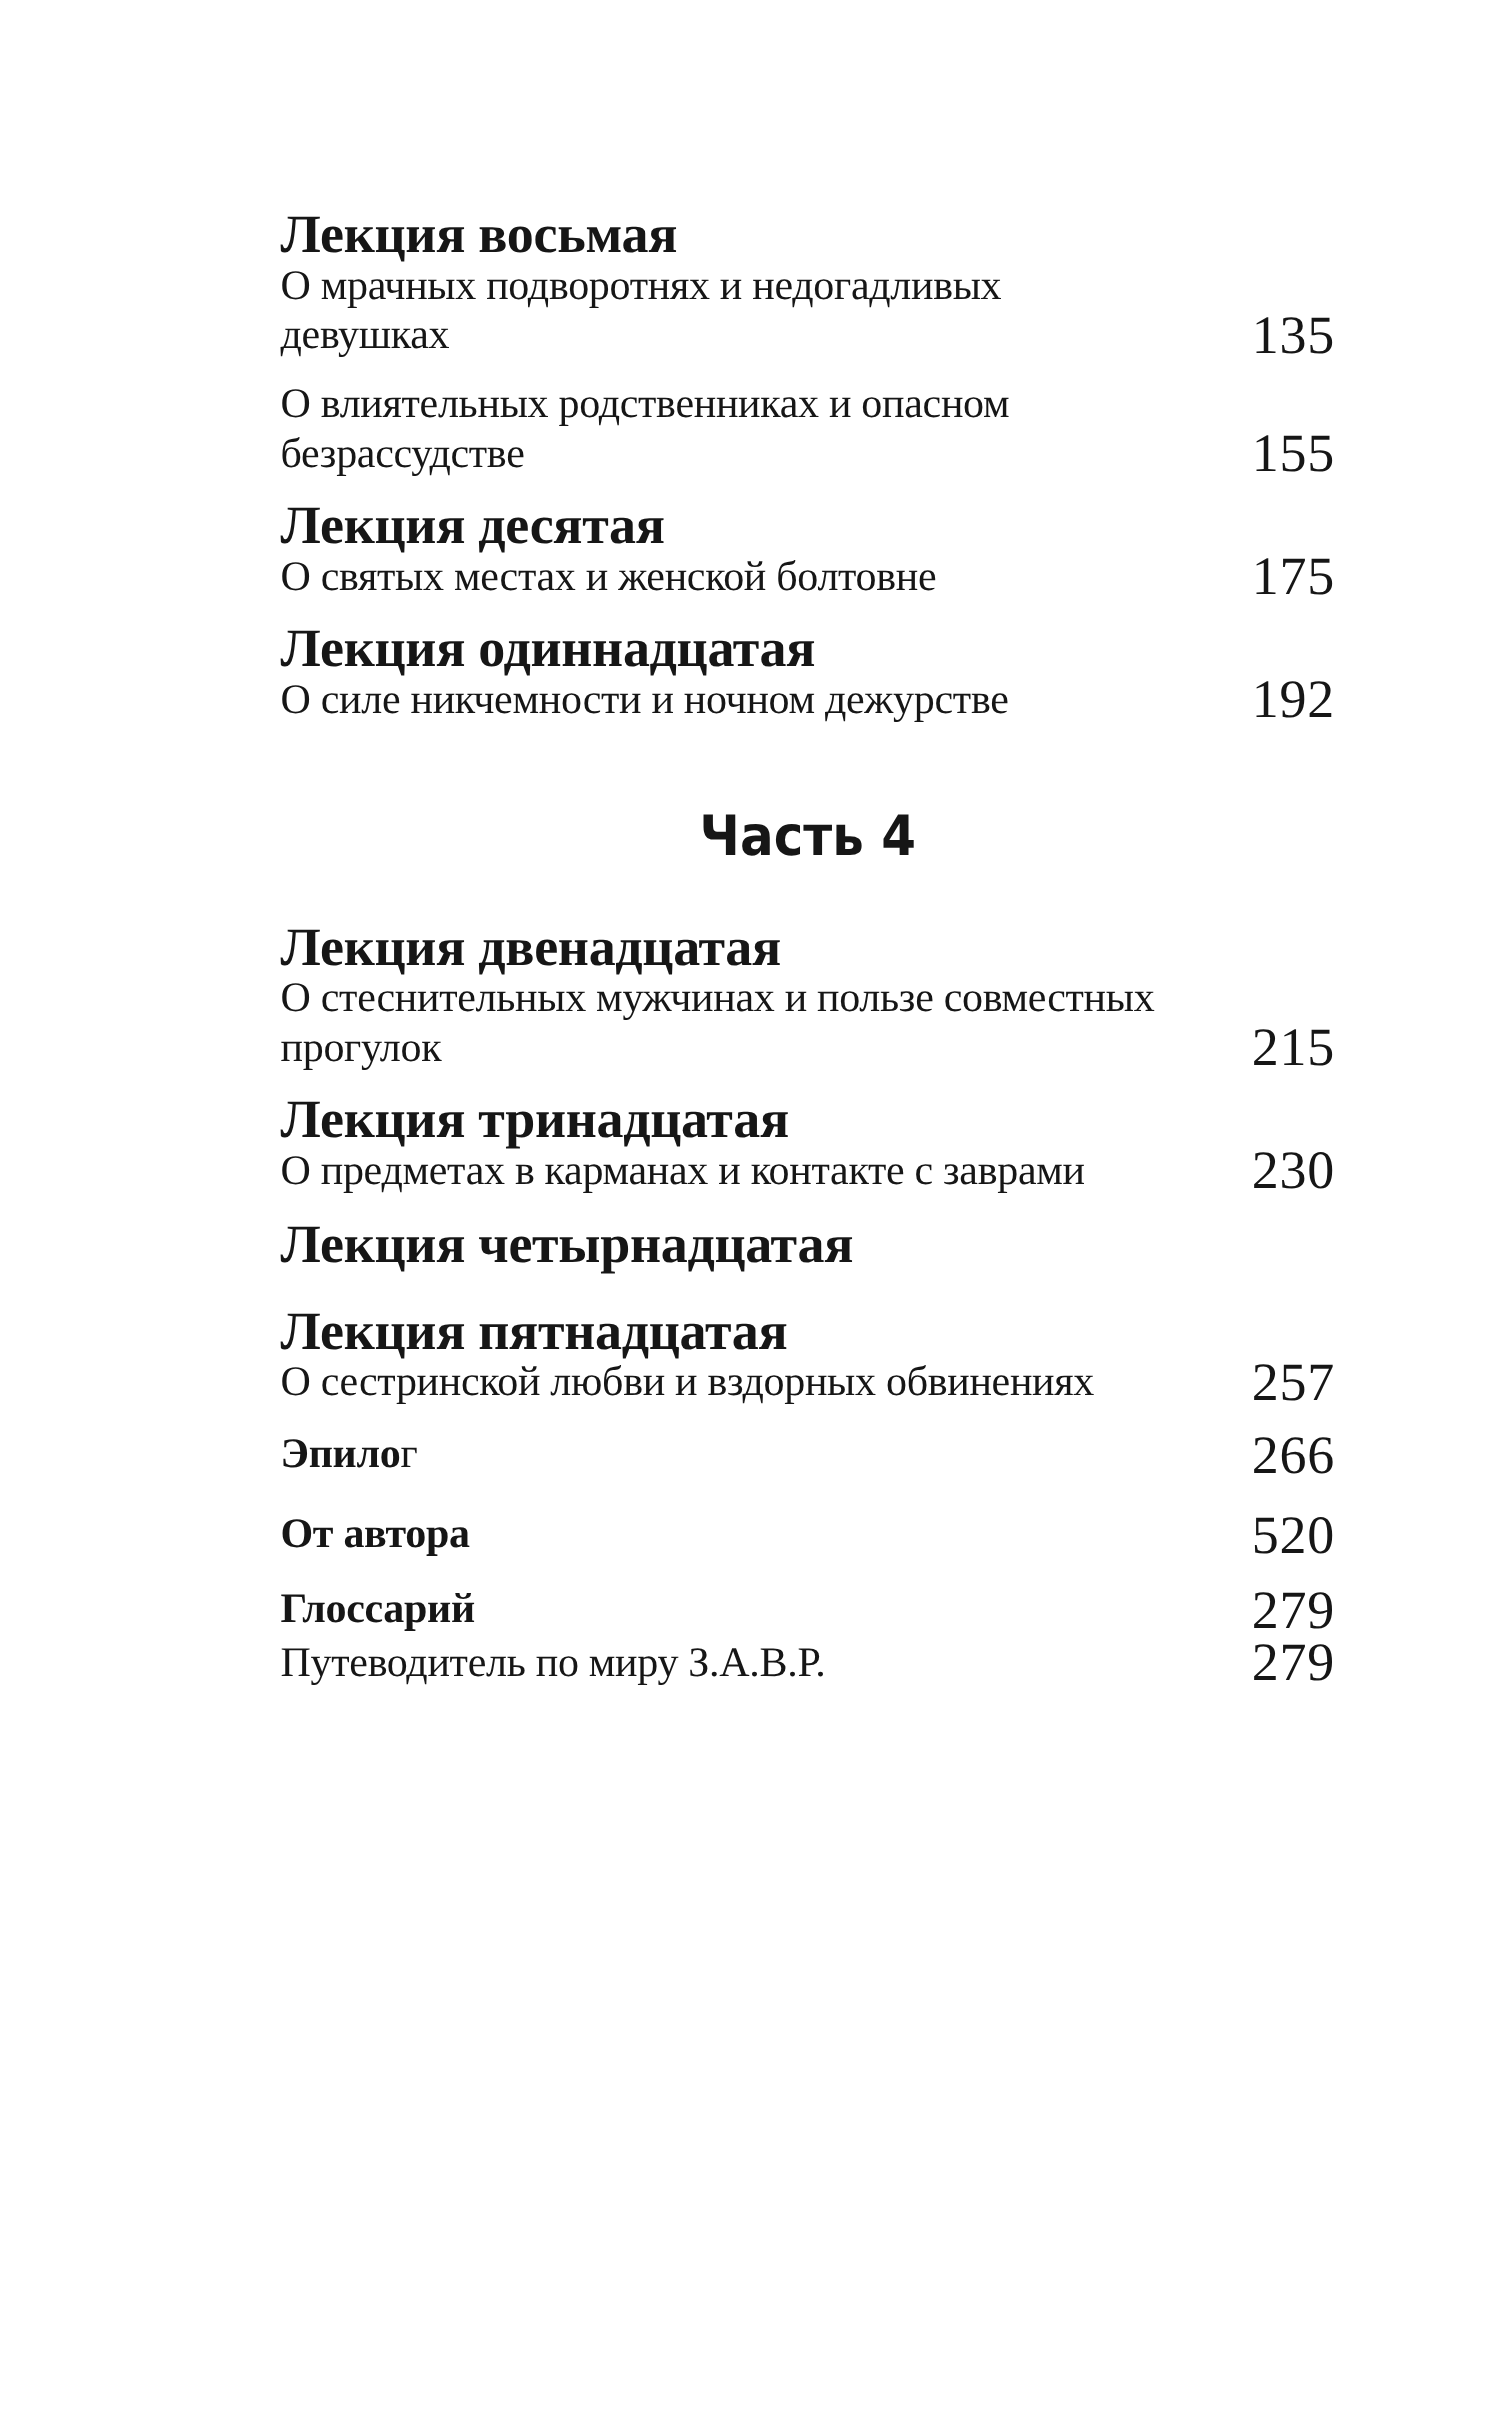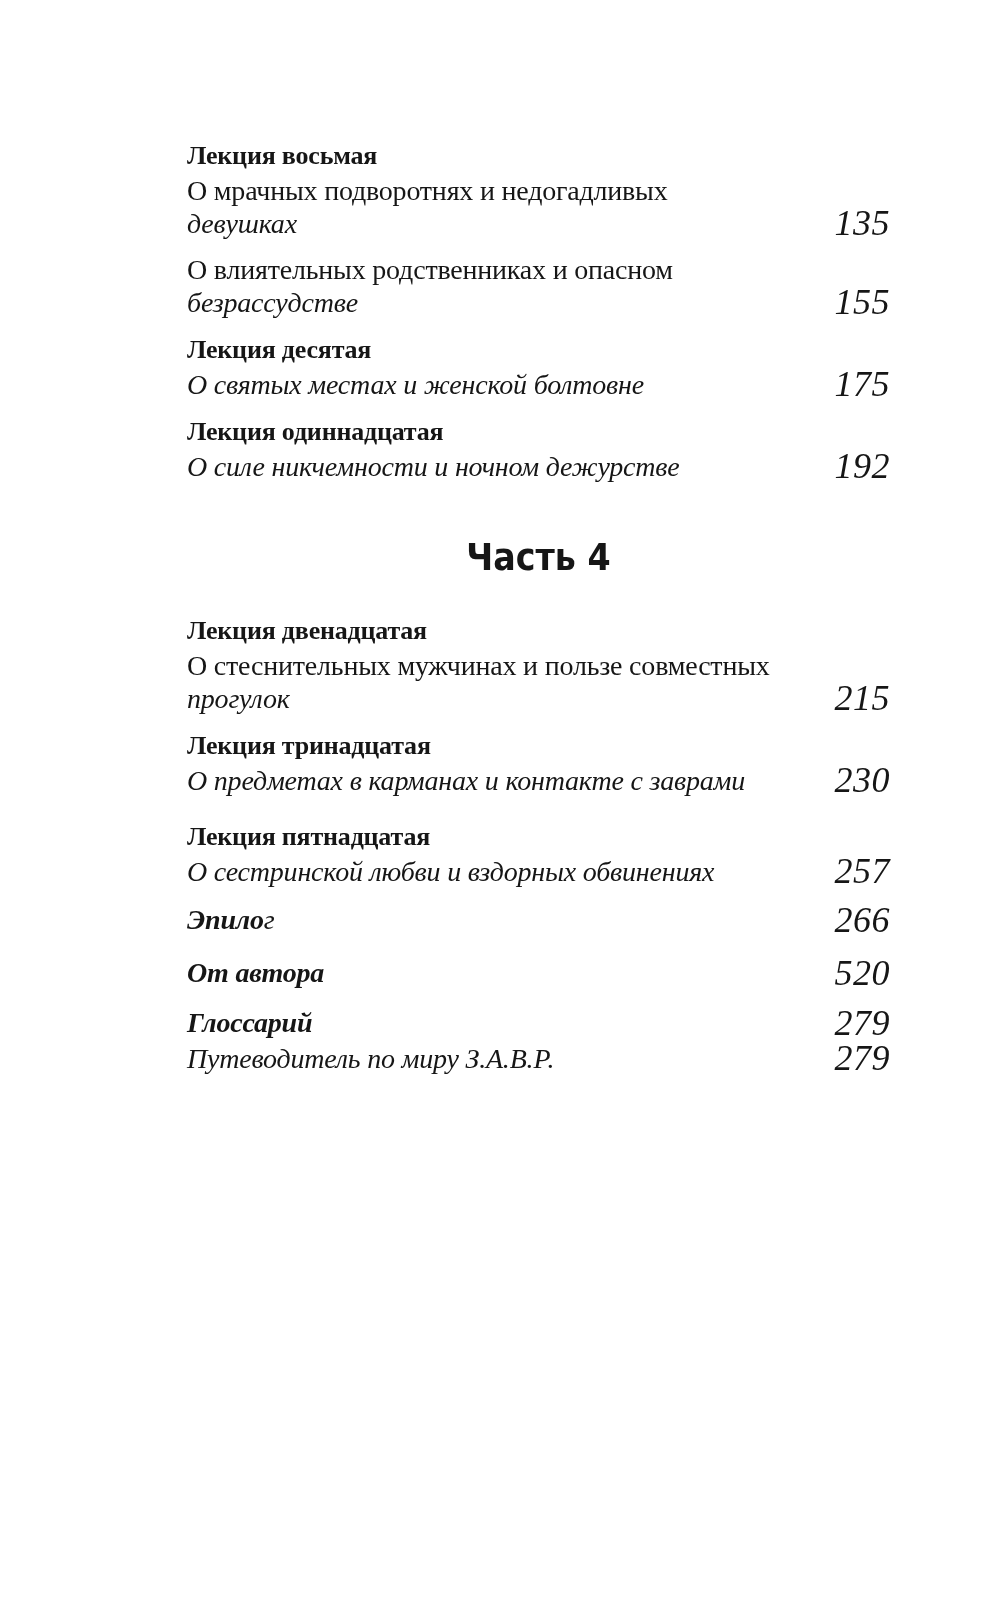--- a/index.html
+++ b/index.html
@@ -13,35 +13,34 @@
     overflow: hidden;
   }
   .content {
     position: absolute;
     left: 187px;
     top: 138px;
     width: 703px;
   }
   .entry-title {
     font-weight: 700;
-    font-size: 26px;
+    font-size: 36px;
     line-height: 36px;
     letter-spacing: -0.2px;
     white-space: nowrap;
   }
   .desc-line {
     font-size: 28px;
     line-height: 33px;
     letter-spacing: -0.2px;
     white-space: nowrap;
   }
   .toc-row {
     display: flex;
     align-items: center;
-    font-style: italic;
   }
   .toc-row .text { flex: 0 0 auto; }
   .leader {
     flex: 1 1 auto;
     min-width: 20px;
     margin: 0 3px 0 8px;
     background-image: radial-gradient(circle, #1a1a1a 2.1px, rgba(0,0,0,0) 2.7px);
     background-size: 14px 14px;
     background-repeat: repeat-x;
     background-position: left 2px bottom 2px;
@@ -134,20 +133,21 @@
     <div class="mt13">
       <div class="entry-title">Лекция тринадцатая</div>
       <div class="desc-line toc-row">
         <span class="text">О предметах в карманах и контакте с заврами</span>
         <span class="leader"></span>
         <span class="pagenum">230</span>
       </div>
     </div>
 
     <div class="mt14">
+      <div class="entry-title">Лекция четырнадцатая</div>
     </div>
 
     <div class="mt22">
       <div class="entry-title">Лекция пятнадцатая</div>
       <div class="desc-line toc-row">
         <span class="text">О сестринской любви и вздорных обвинениях</span>
         <span class="leader"></span>
         <span class="pagenum">257</span>
       </div>
     </div>

